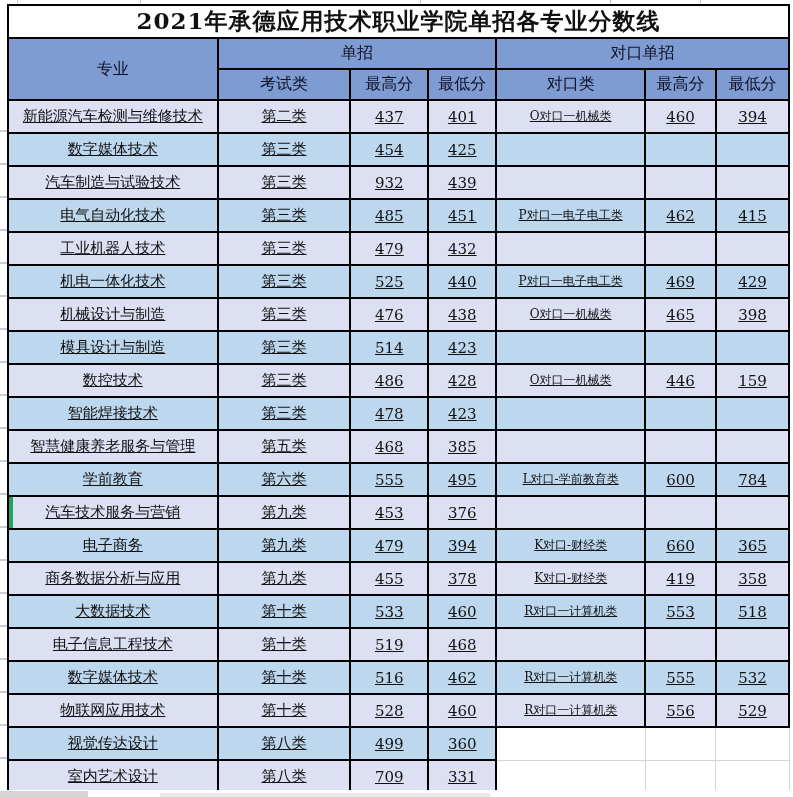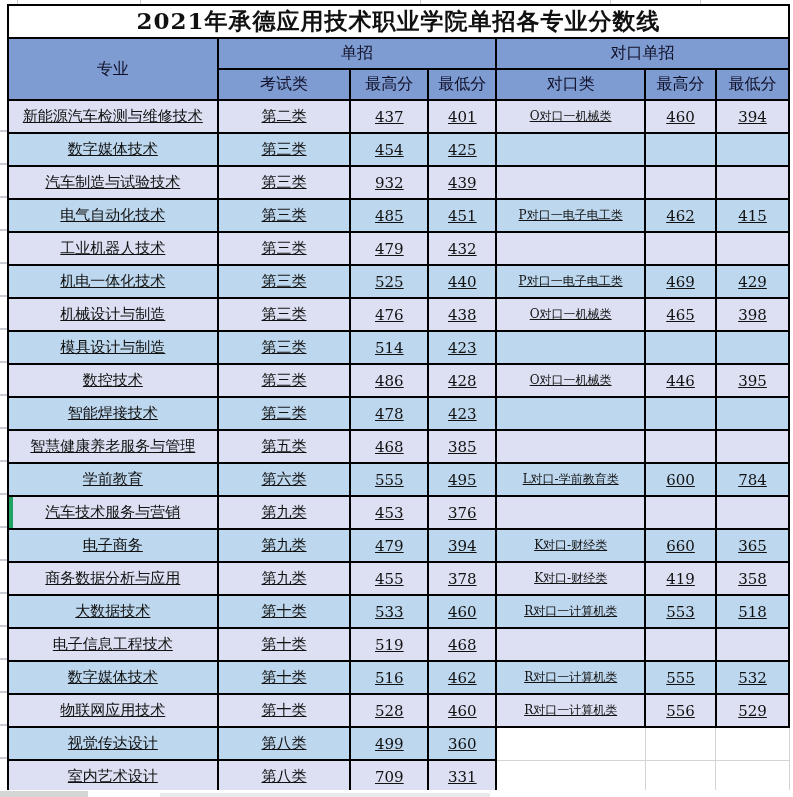--- a/index.html
+++ b/index.html
@@ -171,21 +171,21 @@
           <td></td>
           <td></td>
         </tr>
         <tr class="data-row odd">
           <td>数控技术</td>
           <td>第三类</td>
           <td>486</td>
           <td>428</td>
           <td class="ck-type">O对口一机械类</td>
           <td>446</td>
-          <td>395</td>
+          <td>159</td>
         </tr>
         <tr class="data-row even">
           <td>智能焊接技术</td>
           <td>第三类</td>
           <td>478</td>
           <td>423</td>
           <td class="ck-type"></td>
           <td></td>
           <td></td>
         </tr>

